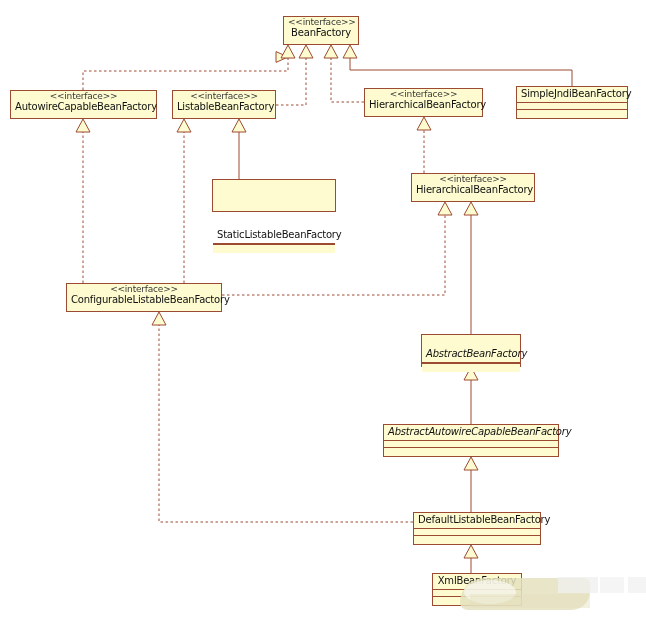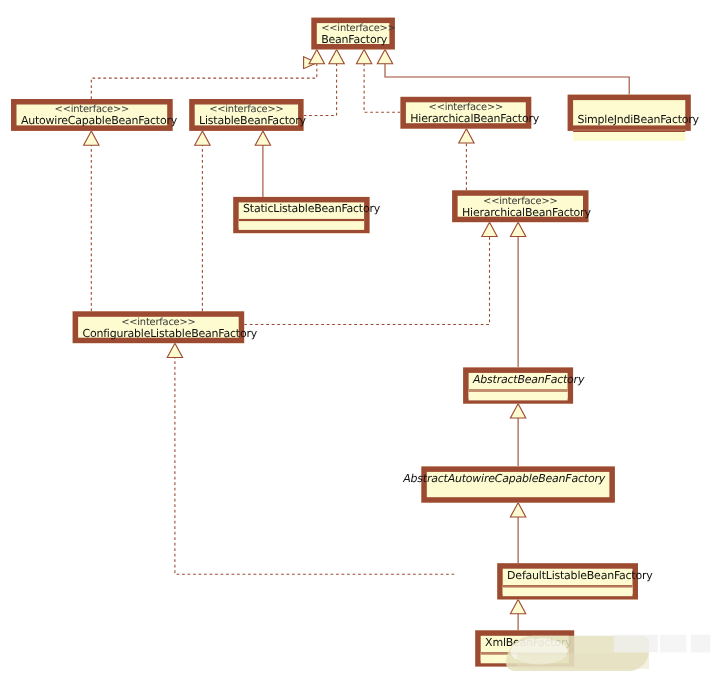--- a/index.html
+++ b/index.html
@@ -24,21 +24,21 @@
     position: absolute;
     left: 0; top: 0;
     width: 646px;
     height: 626px;
     pointer-events: none;
   }
   .uml-class {
     position: absolute;
     box-sizing: border-box;
     background: #fdfbcf;
-    border: 5px solid #7f1d1d;
+    border: 1px solid #7f1d1d;
     border-color: #9c4a31;
     display: flex;
     flex-direction: column;
   }
   .uml-class .name-cmp {
     box-sizing: border-box;
     padding: 1px 4px 2px 4px;
     text-align: center;
     line-height: 1.08;
     color: #111111;
@@ -175,29 +175,29 @@
   </div>
 
   <div class="uml-class" style="left:364px; top:88px; width:119px; height:29px;">
     <div class="name-cmp">
       <span class="stereo">&lt;&lt;interface&gt;&gt;</span>
       <span class="cname">HierarchicalBeanFactory</span>
     </div>
   </div>
 
   <div class="uml-class" style="left:516px; top:86px; width:112px; height:33px;">
-    <div class="name-cmp" style="padding-top:2px;margin-top:12px;">
+    <div class="name-cmp" style="padding-top:2px;">
       <span class="cname">SimpleJndiBeanFactory</span>
     </div>
     <div class="attr-cmp"></div>
     <div class="meth-cmp"></div>
   </div>
 
   <div class="uml-class" style="left:212px; top:179px; width:124px; height:33px;">
-    <div class="name-cmp" style="padding-top:2px;">
+    <div class="name-cmp" style="padding-top:2px;margin-top:48px;">
       <span class="cname">StaticListableBeanFactory</span>
     </div>
     <div class="attr-cmp"></div>
     <div class="meth-cmp"></div>
   </div>
 
   <div class="uml-class" style="left:411px; top:173px; width:124px; height:29px;">
     <div class="name-cmp">
       <span class="stereo">&lt;&lt;interface&gt;&gt;</span>
       <span class="cname">HierarchicalBeanFactory</span>
@@ -205,36 +205,36 @@
   </div>
 
   <div class="uml-class" style="left:66px; top:283px; width:156px; height:29px;">
     <div class="name-cmp">
       <span class="stereo">&lt;&lt;interface&gt;&gt;</span>
       <span class="cname">ConfigurableListableBeanFactory</span>
     </div>
   </div>
 
   <div class="uml-class abstract" style="left:421px; top:334px; width:100px; height:33px;">
-    <div class="name-cmp" style="padding-top:2px;">
+    <div class="name-cmp" style="padding-top:14px;">
       <span class="cname">AbstractBeanFactory</span>
     </div>
     <div class="attr-cmp"></div>
     <div class="meth-cmp"></div>
   </div>
 
-  <div class="uml-class abstract" style="left:383px; top:424px; width:176px; height:33px;align-items:flex-end;">
+  <div class="uml-class abstract" style="left:383px; top:424px; width:176px; height:33px;">
     <div class="name-cmp" style="padding-top:2px;">
       <span class="cname">AbstractAutowireCapableBeanFactory</span>
     </div>
     <div class="attr-cmp"></div>
     <div class="meth-cmp"></div>
   </div>
 
-  <div class="uml-class" style="left:413px; top:512px; width:128px; height:33px;margin-left:39px;">
+  <div class="uml-class" style="left:413px; top:512px; width:128px; height:33px;">
     <div class="name-cmp" style="padding-top:2px;">
       <span class="cname">DefaultListableBeanFactory</span>
     </div>
     <div class="attr-cmp"></div>
     <div class="meth-cmp"></div>
   </div>
 
   <div class="uml-class" style="left:432px; top:573px; width:90px; height:33px;">
     <div class="name-cmp" style="padding-top:2px;">
       <span class="cname">XmlBeanFactory</span>

